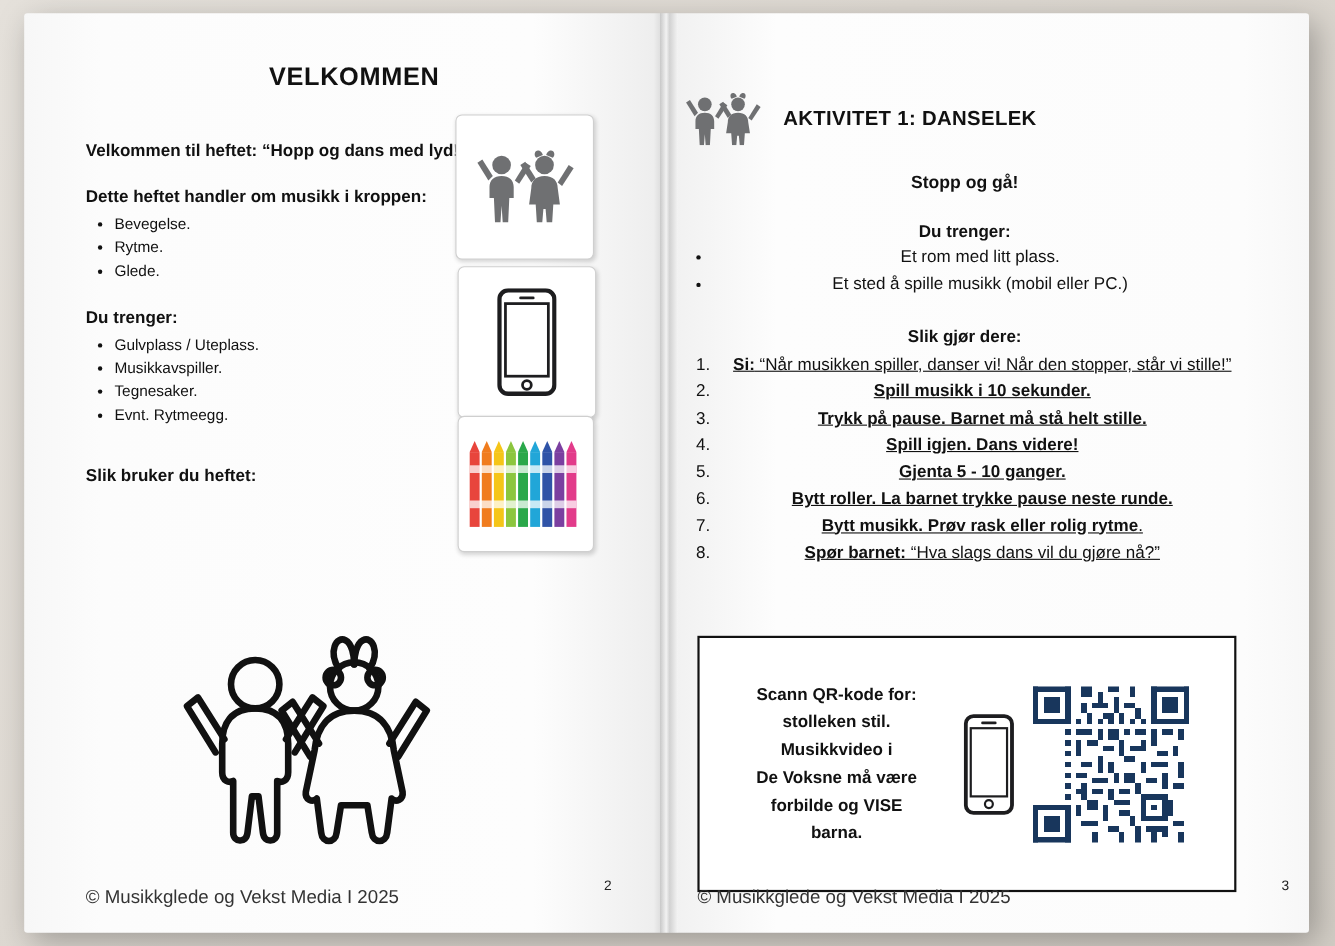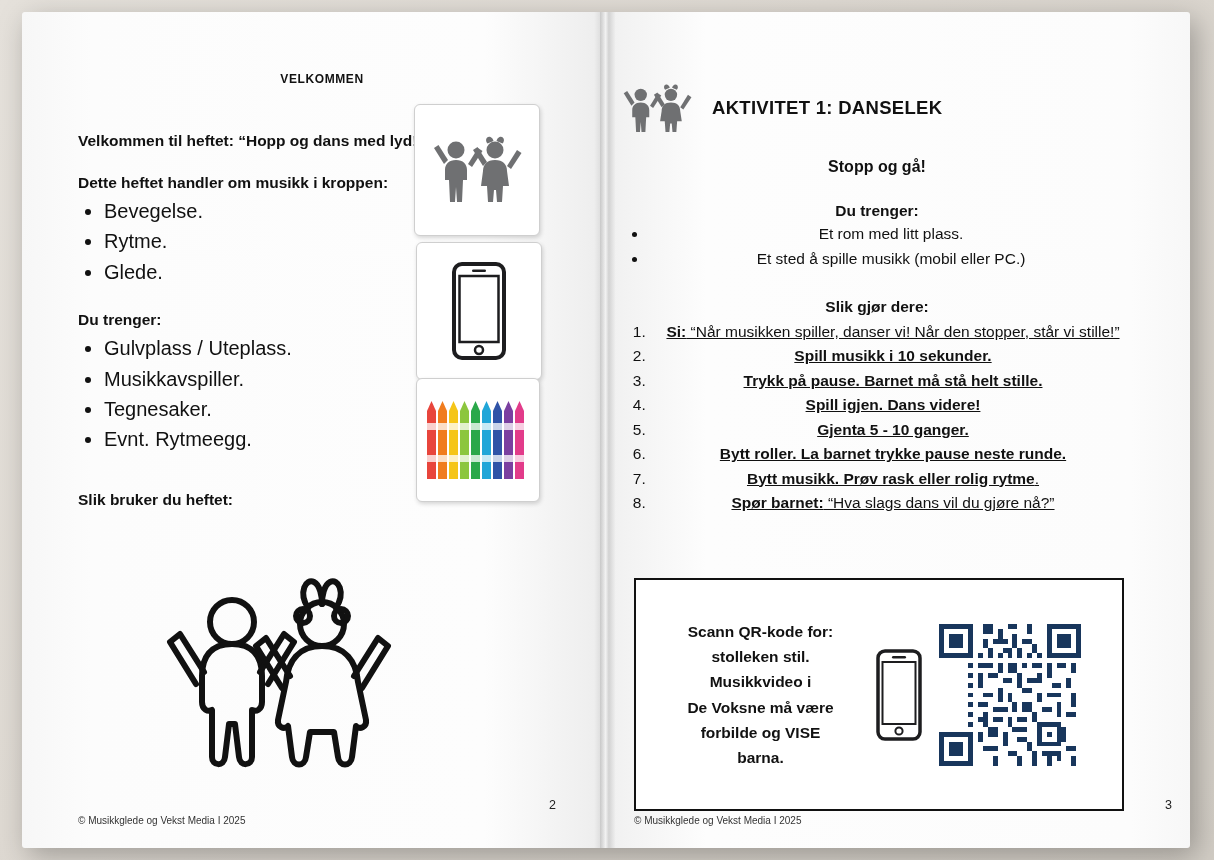--- a/index.html
+++ b/index.html
@@ -52,46 +52,46 @@
     position: absolute;
     left: 578px;
     top: 0;
     width: 16px;
     height: 836px;
     background: linear-gradient(to right, rgba(140,140,140,0.30) 0%, rgba(255,255,255,0.15) 35%, rgba(120,120,120,0.25) 55%, rgba(255,255,255,0.10) 100%);
     pointer-events: none;
   }
   
   h1.title {
-    font-size: 12px;
+    font-size: 23px;
     font-weight: bold;
     text-align: center;
     letter-spacing: 0.6px;
-    margin: 32px 0 0 0;
+    margin: 16px 0 0 0;
     color: #111;
   }
   .lead {
     font-size: 15.5px;
     font-weight: bold;
     color: #111;
     margin: 46px 0 0 0;
   }
   .sub {
     font-size: 15.5px;
     font-weight: bold;
     color: #111;
     margin: 24px 0 4px 0;
   }
   ul.bul {
     margin: 2px 0 0 0;
     padding-left: 26px;
     list-style: disc;
   }
   ul.bul li {
-    font-size: 20px;
+    font-size: 14px;
     color: #111;
     line-height: 1.52;
   }
   .left-col {
     width: 360px;
   }
   
   .act-head {
     display: flex;
     align-items: center;
@@ -158,21 +158,21 @@
   .big-kids {
     position: absolute;
     left: 140px;
     top: 540px;
     width: 250px;
     height: 250px;
   }
   .footer {
     position: absolute;
     bottom: 22px;
-    font-size: 10px;
+    font-size: 17px;
     color: #333;
   }
   .footer-left { left: 56px; }
   .footer-right { left: 34px; }
   .pageno {
     position: absolute;
     bottom: 36px;
     font-size: 12.5px;
     color: #222;
   }

